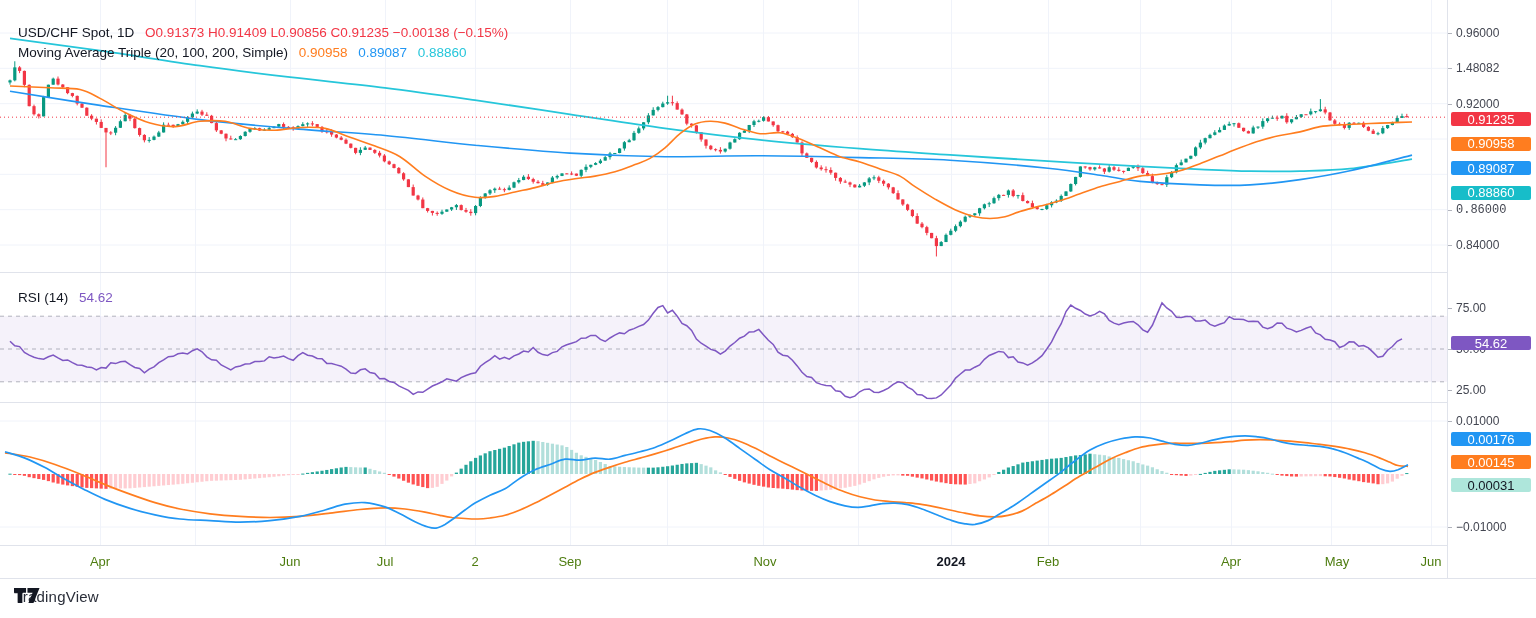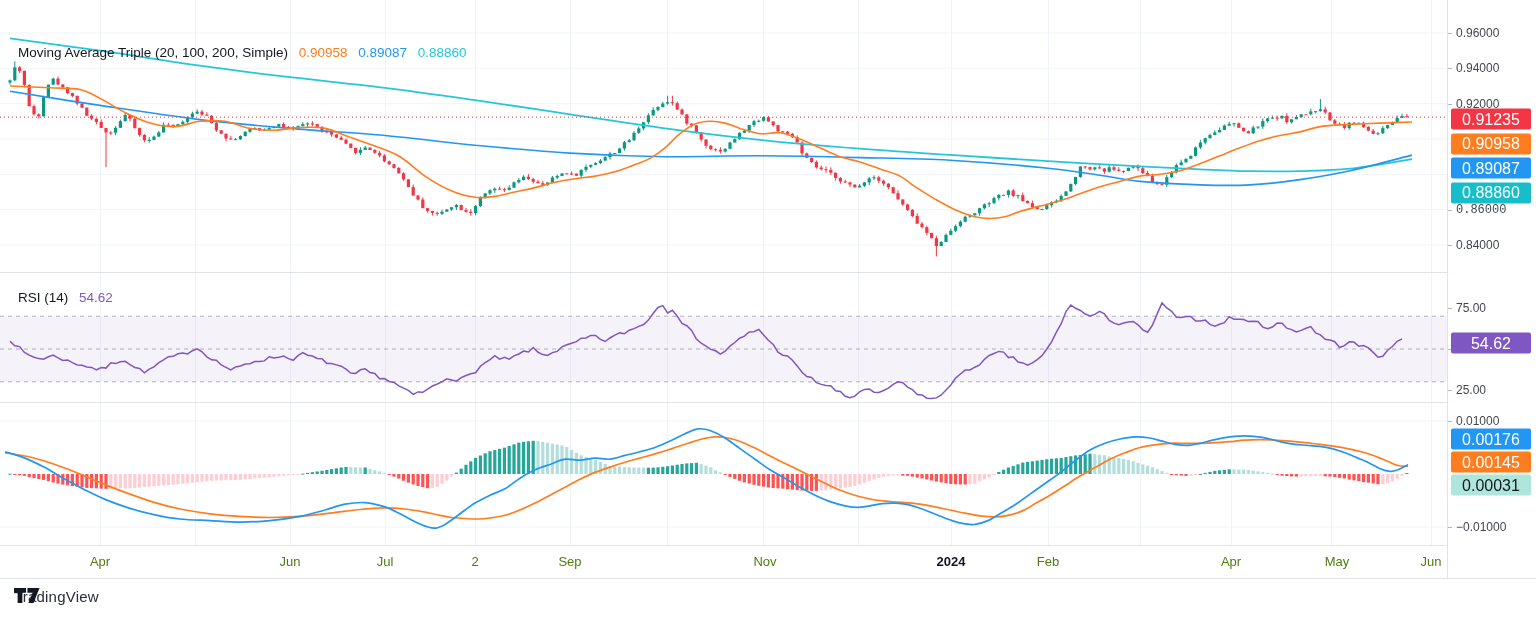--- a/index.html
+++ b/index.html
@@ -4,22 +4,22 @@
 <style>
   html,body{margin:0;padding:0;background:#fff;}
   #app{position:relative;width:1536px;height:618px;background:#fff;overflow:hidden;
        font-family:"Liberation Sans",sans-serif;color:#131722;}
   svg{position:absolute;left:0;top:0;display:block;}
   .hdr{position:absolute;left:18px;font-size:13.5px;white-space:nowrap;z-index:5;}
   .hdr .t{color:#131722;}
   .hdr .v{margin-left:7px;}
   #paxis{position:absolute;left:1448px;top:0;width:88px;height:578px;z-index:4;}
   .axlab{position:absolute;left:8px;transform:translateY(-50%);font-size:12px;color:#434651;white-space:nowrap;}
-  .badge{position:absolute;left:3px;width:80px;height:21px;border-radius:2px;transform:translateY(-50%);
-         display:flex;align-items:center;justify-content:center;font-size:16px;font-weight:500;color:#fff;}
+  .badge{position:absolute;left:3px;width:80px;height:14px;border-radius:2px;transform:translateY(-50%);
+         display:flex;align-items:center;justify-content:center;font-size:13px;font-weight:500;color:#fff;}
   .tick{position:absolute;left:0;width:4px;height:1px;background:#b2b5be;}
   #taxis{position:absolute;left:0;top:545px;width:1536px;height:33px;z-index:3;}
   .tlab{position:absolute;top:9px;transform:translateX(-50%);font-size:13px;color:#4d7c0f;}
   .tlab.bold{font-weight:700;color:#131722;}
   #botline{position:absolute;left:0;top:578px;width:1536px;height:1px;background:#e0e3eb;}
   #footer{position:absolute;left:14px;top:588px;display:flex;align-items:center;gap:7px;z-index:5;}
   #footer .brand{font-size:15px;font-weight:500;color:#2a2e39;letter-spacing:.2px;}
 </style>
 </head>
 <body>
@@ -945,38 +945,42 @@
         <rect x="1405.2" y="473.06296000000003" width="3.2" height="1" fill="#26a69a"></rect>
       </g>
       <path d="M5.0,452.8C9.2,453.5,21.7,455.1,30.0,457.0C38.3,459.0,46.7,461.6,55.0,464.5C63.3,467.3,71.7,470.6,80.0,474.0C88.3,477.4,96.7,481.2,105.0,484.6C113.3,488.0,121.7,491.1,130.0,494.1C138.3,497.1,146.7,500.1,155.0,502.6C163.3,505.1,170.8,507.1,180.0,509.0C189.2,510.8,200.0,512.5,210.0,513.8C220.0,515.0,230.0,515.8,240.0,516.4C250.0,517.0,260.0,517.5,270.0,517.5C280.0,517.5,290.0,517.1,300.0,516.4C310.0,515.7,320.0,514.4,330.0,513.2C340.0,512.1,350.8,510.4,360.0,509.5C369.2,508.6,377.5,508.0,385.0,507.9C392.5,507.8,398.3,508.3,405.0,509.0C411.7,509.7,419.2,511.1,425.0,512.2C430.8,513.2,435.5,514.5,440.0,515.3C444.5,516.2,447.8,516.9,452.0,517.5C456.2,518.0,460.7,518.3,465.0,518.5C469.3,518.8,473.8,519.1,478.0,519.0C482.2,519.0,485.5,518.6,490.0,518.0C494.5,517.4,500.0,516.7,505.0,515.3C510.0,514.0,515.0,512.1,520.0,510.0C525.0,508.0,530.0,505.6,535.0,503.1C540.0,500.7,545.0,497.8,550.0,495.2C555.0,492.6,560.0,489.9,565.0,487.3C570.0,484.6,575.0,481.8,580.0,479.3C585.0,476.8,590.0,474.4,595.0,472.4C600.0,470.4,605.0,468.8,610.0,467.1C615.0,465.4,620.0,463.8,625.0,462.3C630.0,460.8,635.0,459.5,640.0,458.1C645.0,456.7,649.7,455.5,655.0,453.9C660.3,452.3,666.5,450.3,672.0,448.6C677.5,446.8,683.0,444.9,688.0,443.3C693.0,441.7,697.5,440.1,702.0,439.0C706.5,438.0,710.7,437.1,715.0,436.9C719.3,436.7,723.5,437.1,728.0,438.0C732.5,438.8,737.3,440.4,742.0,442.2C746.7,444.0,751.3,446.3,756.0,448.6C760.7,450.9,765.2,453.5,770.0,456.0C774.8,458.5,780.0,460.9,785.0,463.4C790.0,465.9,795.0,468.3,800.0,470.8C805.0,473.3,810.0,475.8,815.0,478.2C820.0,480.7,825.0,483.4,830.0,485.7C835.0,488.0,840.0,490.2,845.0,492.0C850.0,493.9,855.0,495.5,860.0,496.8C865.0,498.1,870.0,499.2,875.0,500.0C880.0,500.8,885.0,501.1,890.0,501.6C895.0,502.0,900.0,502.2,905.0,502.6C910.0,503.1,915.0,503.5,920.0,504.2C925.0,504.9,930.0,505.9,935.0,506.9C940.0,507.8,945.0,509.0,950.0,510.0C955.0,511.1,960.0,512.2,965.0,513.2C970.0,514.2,975.0,515.3,980.0,515.9C985.0,516.5,990.3,517.0,995.0,516.9C999.7,516.8,1003.5,516.3,1008.0,515.3C1012.5,514.4,1017.3,513.1,1022.0,511.1C1026.7,509.1,1031.3,505.8,1036.0,503.1C1040.7,500.5,1045.2,498.1,1050.0,495.2C1054.8,492.3,1060.0,488.8,1065.0,485.7C1070.0,482.5,1075.0,479.1,1080.0,476.1C1085.0,473.1,1090.0,470.5,1095.0,467.6C1100.0,464.8,1105.0,461.6,1110.0,459.2C1115.0,456.7,1120.0,454.7,1125.0,452.8C1130.0,450.9,1135.0,448.8,1140.0,447.5C1145.0,446.2,1150.0,445.6,1155.0,444.9C1160.0,444.1,1165.0,443.5,1170.0,443.3C1175.0,443.0,1180.0,443.3,1185.0,443.3C1190.0,443.3,1195.0,443.3,1200.0,443.3C1205.0,443.2,1210.0,443.0,1215.0,442.7C1220.0,442.5,1225.0,442.1,1230.0,441.7C1235.0,441.2,1240.0,440.4,1245.0,440.1C1250.0,439.7,1255.0,439.6,1260.0,439.6C1265.0,439.6,1270.0,439.8,1275.0,440.1C1280.0,440.3,1285.0,440.7,1290.0,441.1C1295.0,441.6,1300.0,442.2,1305.0,442.7C1310.0,443.3,1315.0,443.7,1320.0,444.3C1325.0,444.9,1330.0,445.6,1335.0,446.4C1340.0,447.2,1345.0,448.0,1350.0,449.1C1355.0,450.1,1360.0,451.3,1365.0,452.8C1370.0,454.3,1375.8,456.5,1380.0,458.1C1384.2,459.7,1387.0,461.1,1390.0,462.3C1393.0,463.6,1395.0,464.9,1398.0,465.5C1401.0,466.2,1406.3,466.2,1408.0,466.3" fill="none" stroke="#ff7d1f" stroke-width="1.7"></path>
       <path d="M5.0,451.7C8.3,452.8,18.3,455.5,25.0,458.1C31.7,460.8,38.3,464.1,45.0,467.6C51.7,471.2,58.3,475.6,65.0,479.3C71.7,483.0,78.3,486.5,85.0,489.9C91.7,493.3,97.5,496.3,105.0,499.4C112.5,502.5,121.7,505.9,130.0,508.4C138.3,511.0,146.7,513.0,155.0,514.8C163.3,516.6,170.8,518.1,180.0,519.0C189.2,520.0,200.0,520.1,210.0,520.6C220.0,521.2,230.0,522.2,240.0,522.2C250.0,522.2,260.0,521.6,270.0,520.6C280.0,519.7,290.8,518.2,300.0,516.4C309.2,514.6,317.5,512.1,325.0,510.0C332.5,508.0,338.3,505.4,345.0,504.2C351.7,503.0,358.3,502.2,365.0,502.6C371.7,503.1,379.2,505.0,385.0,506.9C390.8,508.7,395.0,511.3,400.0,513.8C405.0,516.2,410.3,519.5,415.0,521.7C419.7,523.9,424.5,525.9,428.0,527.0C431.5,528.1,433.2,528.5,436.0,528.1C438.8,527.6,441.8,526.1,445.0,524.4C448.2,522.6,451.7,519.8,455.0,517.5C458.3,515.1,461.7,512.4,465.0,510.0C468.3,507.7,470.8,505.6,475.0,503.1C479.2,500.7,485.0,497.6,490.0,495.2C495.0,492.8,500.0,491.7,505.0,488.8C510.0,486.0,515.0,481.4,520.0,478.2C525.0,475.1,530.0,472.1,535.0,469.8C540.0,467.5,545.0,466.2,550.0,464.5C555.0,462.7,560.0,459.9,565.0,459.2C570.0,458.5,575.0,460.4,580.0,460.2C585.0,460.0,590.0,458.3,595.0,458.1C600.0,457.9,605.0,459.6,610.0,459.2C615.0,458.7,620.0,456.7,625.0,455.4C630.0,454.2,635.0,453.1,640.0,451.7C645.0,450.4,650.0,449.3,655.0,447.5C660.0,445.7,665.0,443.4,670.0,441.1C675.0,438.8,680.3,435.8,685.0,433.7C689.7,431.7,693.8,429.5,698.0,428.9C702.2,428.4,705.5,429.0,710.0,430.5C714.5,432.0,720.0,435.0,725.0,438.0C730.0,441.0,735.0,445.0,740.0,448.6C745.0,452.1,750.0,455.6,755.0,459.2C760.0,462.7,765.0,466.6,770.0,469.8C775.0,472.9,780.0,475.3,785.0,478.2C790.0,481.2,795.0,484.4,800.0,487.3C805.0,490.1,810.0,492.8,815.0,495.2C820.0,497.6,825.0,499.8,830.0,501.6C835.0,503.3,840.3,504.8,845.0,505.8C849.7,506.8,853.8,507.4,858.0,507.4C862.2,507.4,866.0,506.4,870.0,505.8C874.0,505.2,877.8,504.1,882.0,503.7C886.2,503.2,890.7,503.0,895.0,503.1C899.3,503.3,903.5,503.8,908.0,504.7C912.5,505.7,917.0,507.2,922.0,509.0C927.0,510.7,933.0,513.4,938.0,515.3C943.0,517.3,947.5,519.2,952.0,520.6C956.5,522.1,961.2,523.2,965.0,523.8C968.8,524.4,971.2,524.9,975.0,524.4C978.8,523.8,983.8,522.4,988.0,520.6C992.2,518.9,995.5,516.4,1000.0,513.8C1004.5,511.1,1010.0,508.0,1015.0,504.7C1020.0,501.5,1025.0,497.7,1030.0,494.1C1035.0,490.6,1040.0,487.1,1045.0,483.5C1050.0,480.0,1055.0,476.7,1060.0,472.9C1065.0,469.1,1070.0,464.5,1075.0,460.8C1080.0,457.0,1085.0,453.1,1090.0,450.1C1095.0,447.2,1100.0,445.1,1105.0,443.3C1110.0,441.4,1115.0,440.1,1120.0,439.0C1125.0,438.0,1130.0,437.1,1135.0,436.9C1140.0,436.7,1145.5,437.3,1150.0,438.0C1154.5,438.7,1157.8,440.1,1162.0,441.1C1166.2,442.2,1170.7,443.6,1175.0,444.3C1179.3,445.0,1183.8,445.6,1188.0,445.4C1192.2,445.2,1195.5,444.2,1200.0,443.3C1204.5,442.3,1210.0,440.6,1215.0,439.6C1220.0,438.5,1225.0,437.5,1230.0,436.9C1235.0,436.3,1240.3,435.8,1245.0,435.8C1249.7,435.8,1253.8,436.4,1258.0,436.9C1262.2,437.4,1266.0,438.1,1270.0,439.0C1274.0,439.9,1277.8,441.3,1282.0,442.2C1286.2,443.1,1290.7,443.8,1295.0,444.3C1299.3,444.9,1303.8,445.0,1308.0,445.4C1312.2,445.7,1316.0,445.9,1320.0,446.4C1324.0,447.0,1327.8,447.5,1332.0,448.6C1336.2,449.6,1340.7,451.2,1345.0,452.8C1349.3,454.4,1353.8,456.3,1358.0,458.1C1362.2,459.9,1366.3,461.6,1370.0,463.4C1373.7,465.2,1376.7,467.4,1380.0,468.7C1383.3,470.0,1387.0,471.2,1390.0,471.4C1393.0,471.5,1395.0,470.9,1398.0,469.8C1401.0,468.6,1406.3,465.5,1408.0,464.7" fill="none" stroke="#2196f3" stroke-width="1.7"></path>
       <line x1="0" y1="272.5" x2="1448" y2="272.5" stroke="#e0e3eb"></line>
       <line x1="0" y1="402.5" x2="1448" y2="402.5" stroke="#e0e3eb"></line>
       <line x1="0" y1="545.5" x2="1448" y2="545.5" stroke="#e0e3eb"></line>
       <line x1="1447.5" y1="0" x2="1447.5" y2="578" stroke="#e0e3eb"></line>
     </svg>
 
+  <div class="hdr" style="top:25px">
+    <span class="t">USD/CHF Spot, 1D</span>
+    <span class="v" style="color: rgb(242, 54, 69);">O0.91373  H0.91409  L0.90856  C0.91235  −0.00138 (−0.15%)</span>
+  </div>
 
   <div class="hdr" style="top:45px">
     <span class="t">Moving Average Triple (20, 100, 200, Simple)</span>
     <span class="v" style="color: rgb(255, 125, 31);">0.90958</span>
     <span class="v" style="color: rgb(33, 150, 243);">0.89087</span>
     <span class="v" style="color: rgb(38, 198, 218);">0.88860</span>
   </div>
 
   <div class="hdr" style="top:290px">
     <span class="t">RSI (14)</span>
     <span class="v" style="color: rgb(126, 87, 194);">54.62</span>
   </div>
 
 
   <div id="paxis">
       <div class="axlab" style="top: 33px;">0.96000</div>
       <div class="tick" style="top: 33px;"></div>
-      <div class="axlab" style="top: 68.3333px;">0.94000</div>
+      <div class="axlab" style="top: 68.3333px;">1.48082</div>
       <div class="tick" style="top: 68.3333px;"></div>
       <div class="axlab" style="top: 103.667px;">0.92000</div>
       <div class="tick" style="top: 103.667px;"></div>
       <div class="axlab" style="top: 209.667px; font-family: Liberation Mono, monospace;">0.86000</div>
       <div class="tick" style="top: 209.667px;"></div>
       <div class="axlab" style="top: 245px;">0.84000</div>
       <div class="tick" style="top: 245px;"></div>
       <div class="axlab" style="top: 308px;">75.00</div>
       <div class="tick" style="top: 308px;"></div>
       <div class="axlab" style="top: 349px;">50.00</div>

